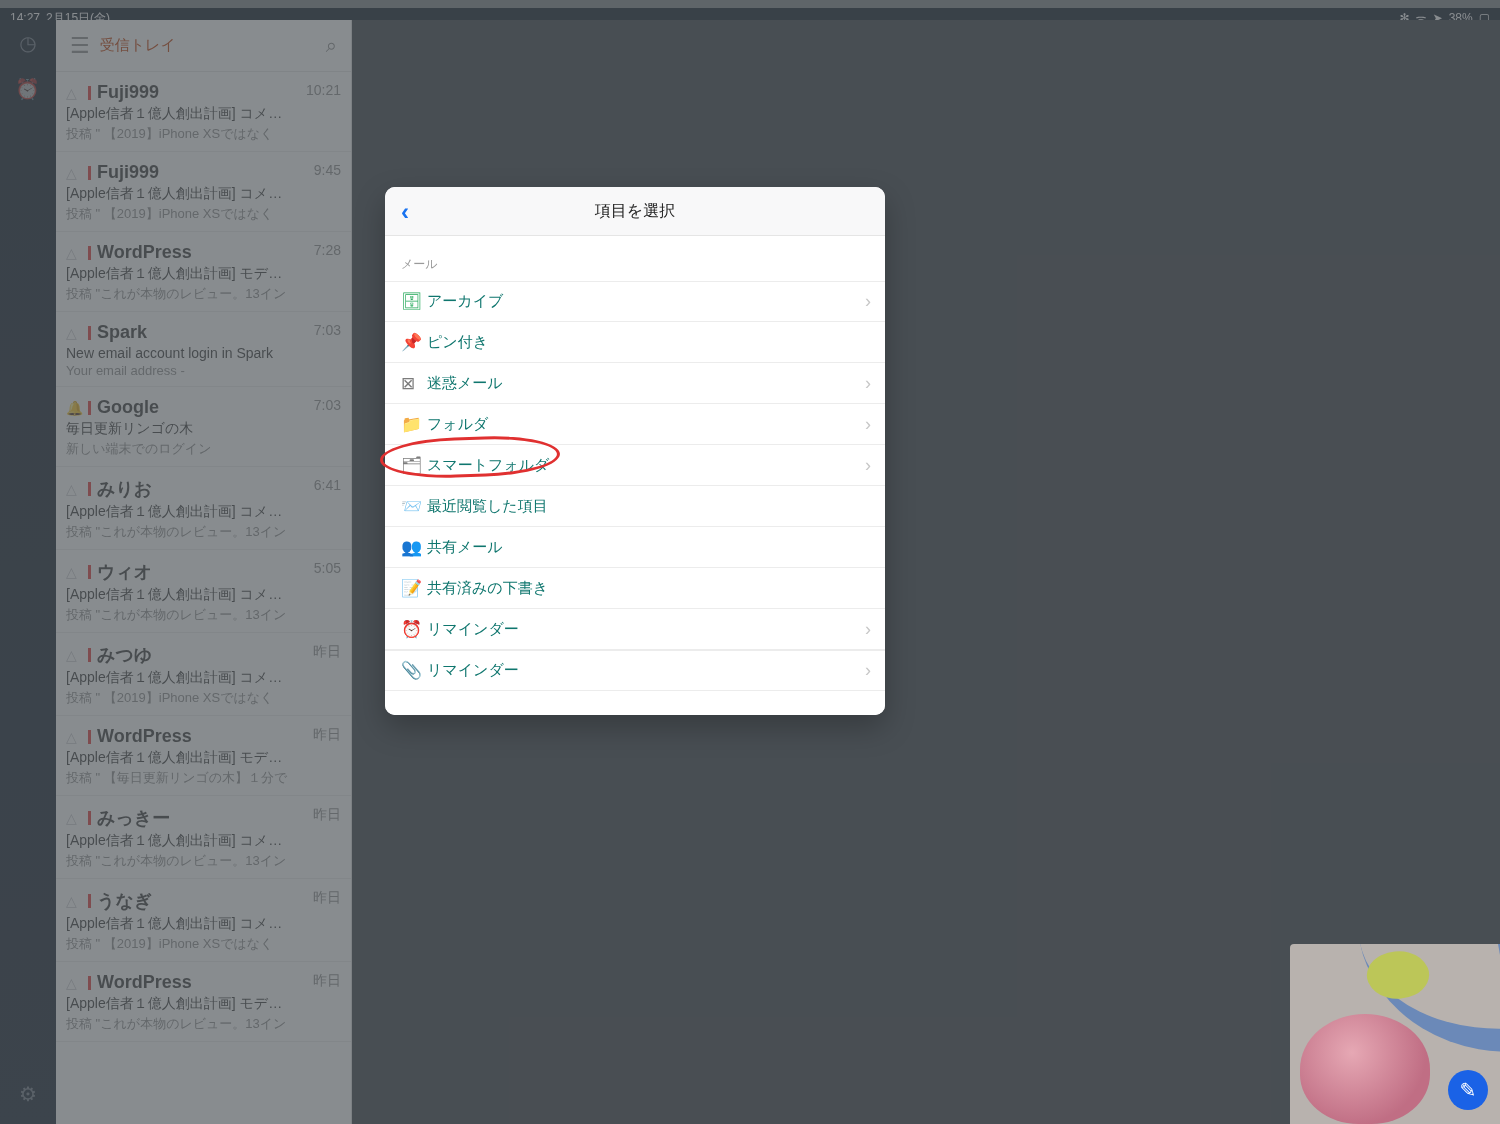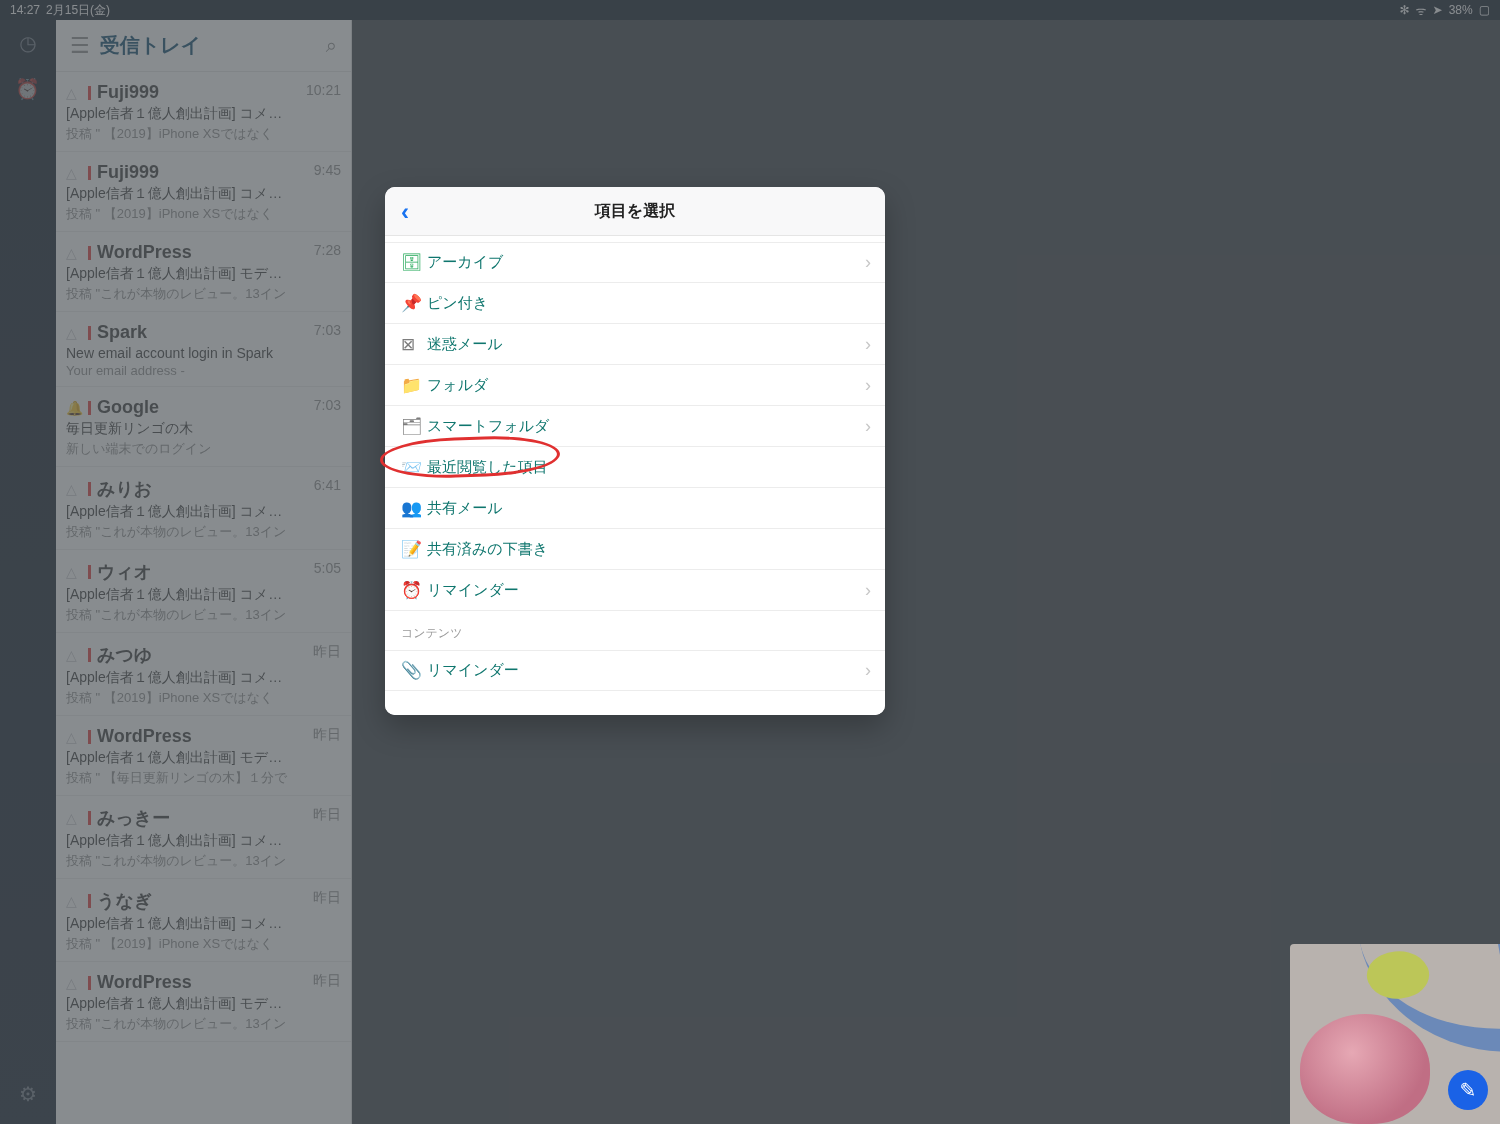--- a/index.html
+++ b/index.html
@@ -1,31 +1,31 @@
 <!DOCTYPE html>
 <html><head>
 <meta charset="utf-8">
 <style>
   html,body{margin:0;padding:0;width:1271px;height:953px;font-family:-apple-system,"Helvetica Neue",Arial,"Hiragino Kaku Gothic ProN","Hiragino Sans",sans-serif;background:#7f8589;overflow:hidden}
   *{box-sizing:border-box}
 
   
-  .statusbar{position:absolute;left:0;top:0;right:0;height:20px;background:#0c1725;color:#fff;font-size:12px;display:flex;align-items:center;justify-content:space-between;padding:0 10px}
+  .statusbar{position:absolute;left:0;top:8px;right:0;height:20px;background:#0c1725;color:#fff;font-size:12px;display:flex;align-items:center;justify-content:space-between;padding:0 10px}
   .statusbar .left, .statusbar .right{display:flex;align-items:center;gap:6px}
 
   
   .left-rail{position:absolute;left:0;top:20px;bottom:0;width:56px;background:linear-gradient(#0e1927,#141f2f);color:#98a2ad}
   .left-rail .rail-item{display:flex;align-items:center;justify-content:center;height:46px;font-size:20px;opacity:.7}
   .left-rail .settings{position:absolute;bottom:10px;left:0;right:0;height:40px;display:flex;align-items:center;justify-content:center;font-size:20px;opacity:.7}
 
   
   .inbox{position:absolute;left:56px;top:20px;bottom:0;width:296px;background:#fff;display:flex;flex-direction:column;border-right:1px solid #ddd}
   .inbox-header{height:52px;display:flex;align-items:center;padding:0 10px;border-bottom:1px solid #e5e5e5}
   .hamburger{color:#8e8e8e;font-size:22px;padding:4px}
-  .inbox-title{flex:1;font-size:20px;font-weight:700;color:#0c4a6e;padding-left:6px}
+  .inbox-title{flex:1;font-size:15px;font-weight:400;color:#c2410c;padding-left:6px}
   .search-ic{color:#8e8e8e;font-size:20px;padding:4px}
 
   .msg-list{flex:1;overflow:hidden}
   .msg{border-bottom:1px solid #ececec;padding:10px 10px 8px 10px;position:relative}
   .msg .row1{display:flex;align-items:center}
   .msg .avatar{width:16px;height:16px;color:#c7c7cc;font-size:14px;margin-right:6px}
   .msg .bar{width:3px;height:14px;background:#e23a3a;margin-right:6px}
   .msg .sender{font-weight:700;color:#3a3a3a;font-size:18px}
   .msg .time{position:absolute;right:10px;top:10px;font-size:14px;color:#8e8e8e}
   .msg .subject{font-size:14px;color:#3a3a3a;margin-top:2px;white-space:nowrap;overflow:hidden;text-overflow:ellipsis}
@@ -34,21 +34,21 @@
   
   .reading{position:absolute;left:352px;right:0;top:20px;bottom:0;background:#3a3f44}
 
   
   .dim{position:absolute;left:0;top:0;right:0;bottom:0;background:rgba(80,85,90,.68)}
 
   
   .modal{position:absolute;width:500px;left:385px;top:187px;background:#fff;border-radius:10px;box-shadow:0 12px 30px rgba(0,0,0,.25);overflow:hidden}
   .modal-header{height:49px;display:flex;align-items:center;justify-content:center;border-bottom:1px solid #e5e5e5;position:relative;background:#f8f8f9}
   .back-btn{position:absolute;left:10px;top:0;height:49px;display:flex;align-items:center;color:#1a73f0;font-size:24px;font-weight:600;padding:0 6px}
-  .modal-title{font-size:16px;font-weight:700;color:#222}
+  .modal-title{font-size:16px;font-weight:400;color:#222}
   .modal-body{padding:6px 0 24px 0;background:#fff}
   .section-label{font-size:12px;color:#9a9a9a;padding:14px 16px 8px 16px}
   .m-row{height:41px;display:flex;align-items:center;padding:0 16px;border-bottom:1px solid #ececec;position:relative}
   .m-row:first-of-type{border-top:1px solid #ececec}
   .m-row .ic{width:26px;font-size:17px;display:flex;align-items:center;justify-content:flex-start}
   .m-row .label{font-size:15px;color:#0f766e;font-weight:500}
   .m-row .chev{position:absolute;right:14px;color:#c7c7c7;font-size:18px}
 
   
   .circle-annot{position:absolute;width:180px;height:40px;border:3px solid #e03030;border-radius:50% / 60%;left:380px;top:437px;pointer-events:none;transform:rotate(-2deg)}
@@ -228,20 +228,21 @@
 <div class="dim"></div>
 
 <div class="modal">
   <div class="modal-header">
     <div class="back-btn">
         <span>‹</span>
       </div>
     <div class="modal-title">項目を選択</div>
   </div>
   <div class="modal-body">
+    <div class="section-label">メール</div>
     <div id="mail-rows">
         <div class="m-row">
           <span class="ic c-green">🗄</span>
           <span class="label">アーカイブ</span>
           <span class="chev">›</span>
         </div>
         <div class="m-row">
           <span class="ic c-orange">📌</span>
           <span class="label">ピン付き</span>
         </div>
@@ -271,21 +272,20 @@
         <div class="m-row">
           <span class="ic c-yellow">📝</span>
           <span class="label">共有済みの下書き</span>
         </div>
         <div class="m-row">
           <span class="ic c-pink">⏰</span>
           <span class="label">リマインダー</span>
           <span class="chev">›</span>
         </div>
       </div>
-    <div class="section-label">コンテンツ</div>
     <div id="content-rows">
         <div class="m-row">
           <span class="ic c-blue2">📎</span>
           <span class="label">リマインダー</span>
           <span class="chev">›</span>
         </div>
       </div>
   </div>
 </div>
 

